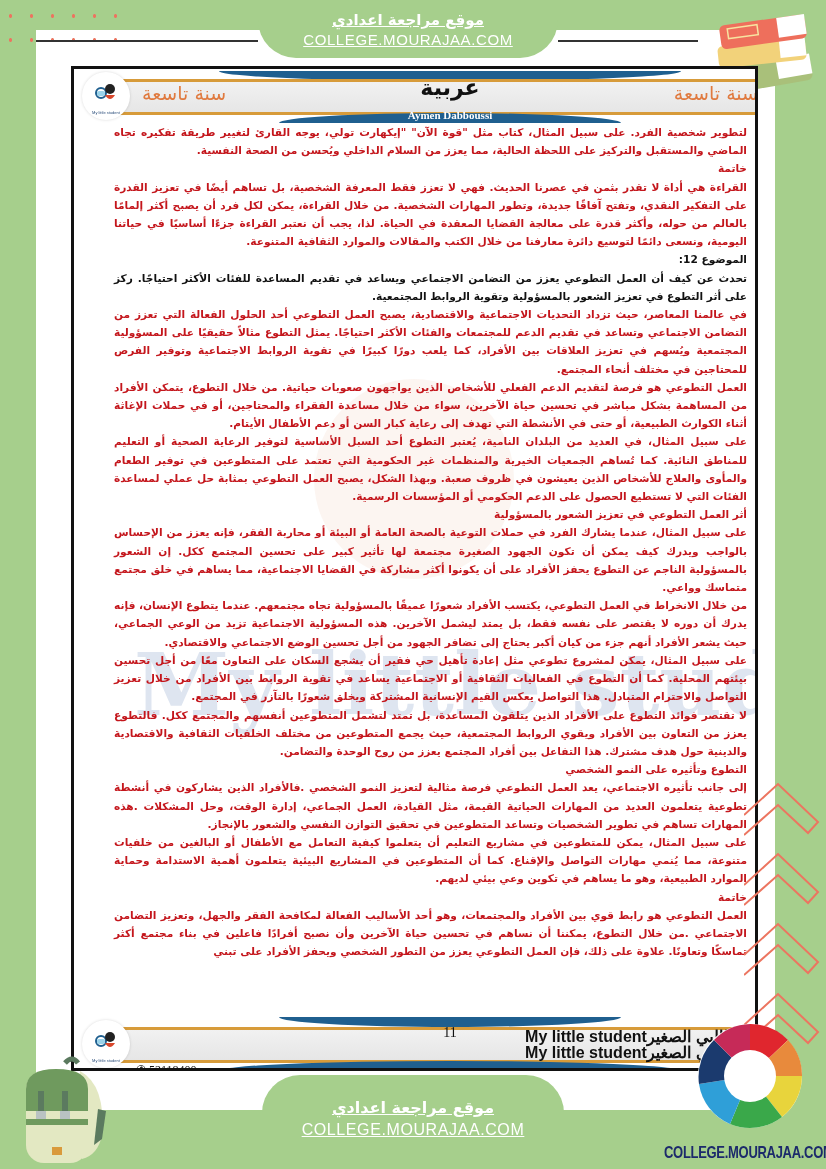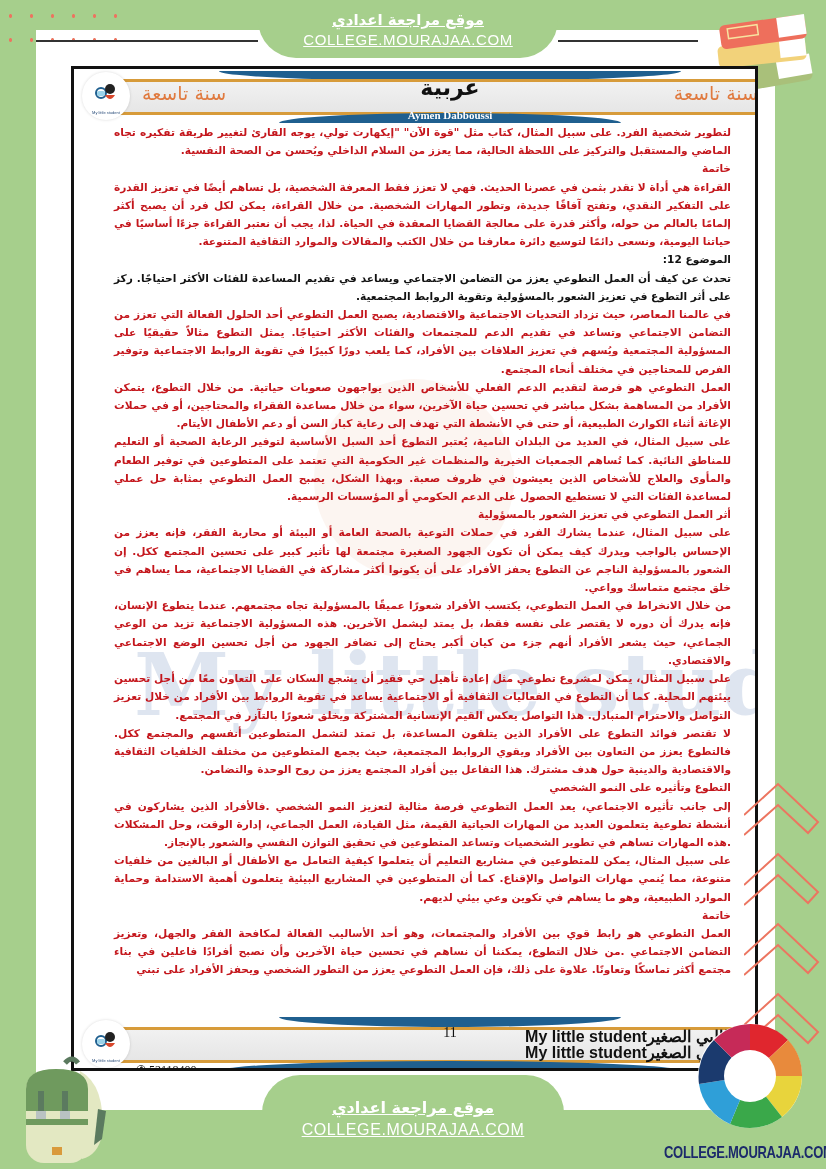--- a/index.html
+++ b/index.html
@@ -90,21 +90,21 @@
     font-family: "DejaVu Sans", sans-serif; font-weight: bold; font-size: 22px; color: #111;
     direction: rtl;
   }
   .author {
     position: absolute; left: 0; right: 0; top: 40px; text-align: center;
     font-family: "Liberation Serif", serif; font-size: 11px; color: #fff; font-weight: bold;
     z-index: 2;
   }
   
   .content {
-    position: absolute; left: 40px; right: 24px; top: 54px;
+    position: absolute; left: 40px; right: 8px; top: 54px;
     direction: rtl; text-align: justify;
     font-family: "DejaVu Sans", sans-serif; font-weight: bold;
     font-size: 10.6px; line-height: 18.2px;
   }
   .content p { margin: 0; }
   .red { color: #c4161c; }
   .black { color: #111111; }
   .heading { color: #c4161c; }
   .watermark {
     position: absolute; left: 60px; top: 565px; font-family: "DejaVu Serif", serif;

